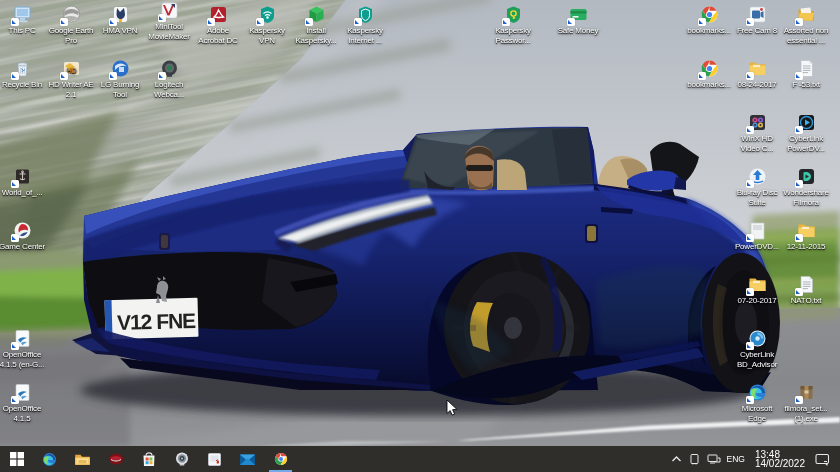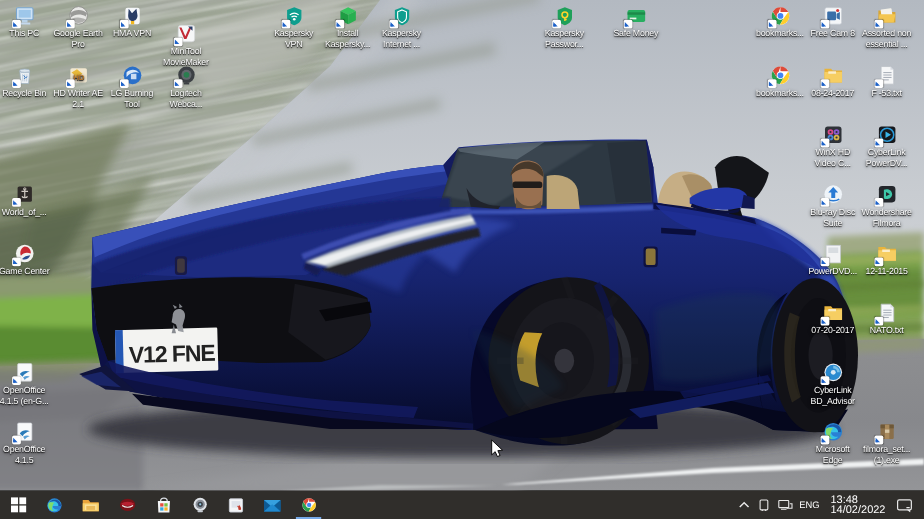--- a/index.html
+++ b/index.html
@@ -465,28 +465,37 @@
     </div>
 <div class="ic" style="left:45px;top:4px">
       <div class="g">
         <svg width="21" height="21" viewBox="0 0 21 21">
           <use href="#s-earth"></use>
         </svg>
         <div class="sc"></div>
       </div>
       <div class="lb">Google Earth<br>Pro</div>
     </div>
-<div class="ic" style="left:143px;top:20px">
+<div class="ic" style="left:143px;top:0">
       <div class="g">
         <svg width="21" height="21" viewBox="0 0 21 21">
           <use href="#s-mintool"></use>
         </svg>
         <div class="sc"></div>
       </div>
       <div class="lb">MiniTool<br>MovieMaker</div>
+    </div>
+<div class="ic" style="left:192px;top:4px">
+      <div class="g">
+        <svg width="21" height="21" viewBox="0 0 21 21">
+          <use href="#s-acrobat"></use>
+        </svg>
+        <div class="sc"></div>
+      </div>
+      <div class="lb">Adobe<br>Acrobat DC</div>
     </div>
 <div class="ic" style="left:241px;top:4px">
       <div class="g">
         <svg width="21" height="21" viewBox="0 0 21 21">
           <use href="#s-kvpn"></use>
         </svg>
         <div class="sc"></div>
       </div>
       <div class="lb">Kaspersky<br>VPN</div>
     </div>

